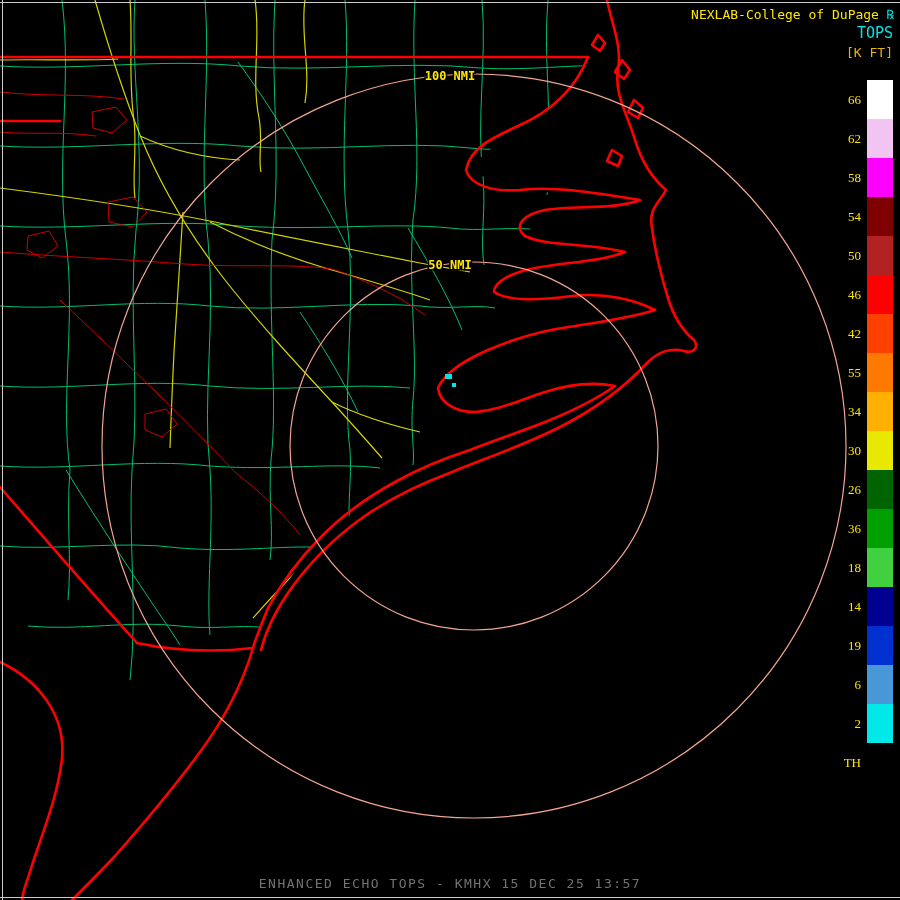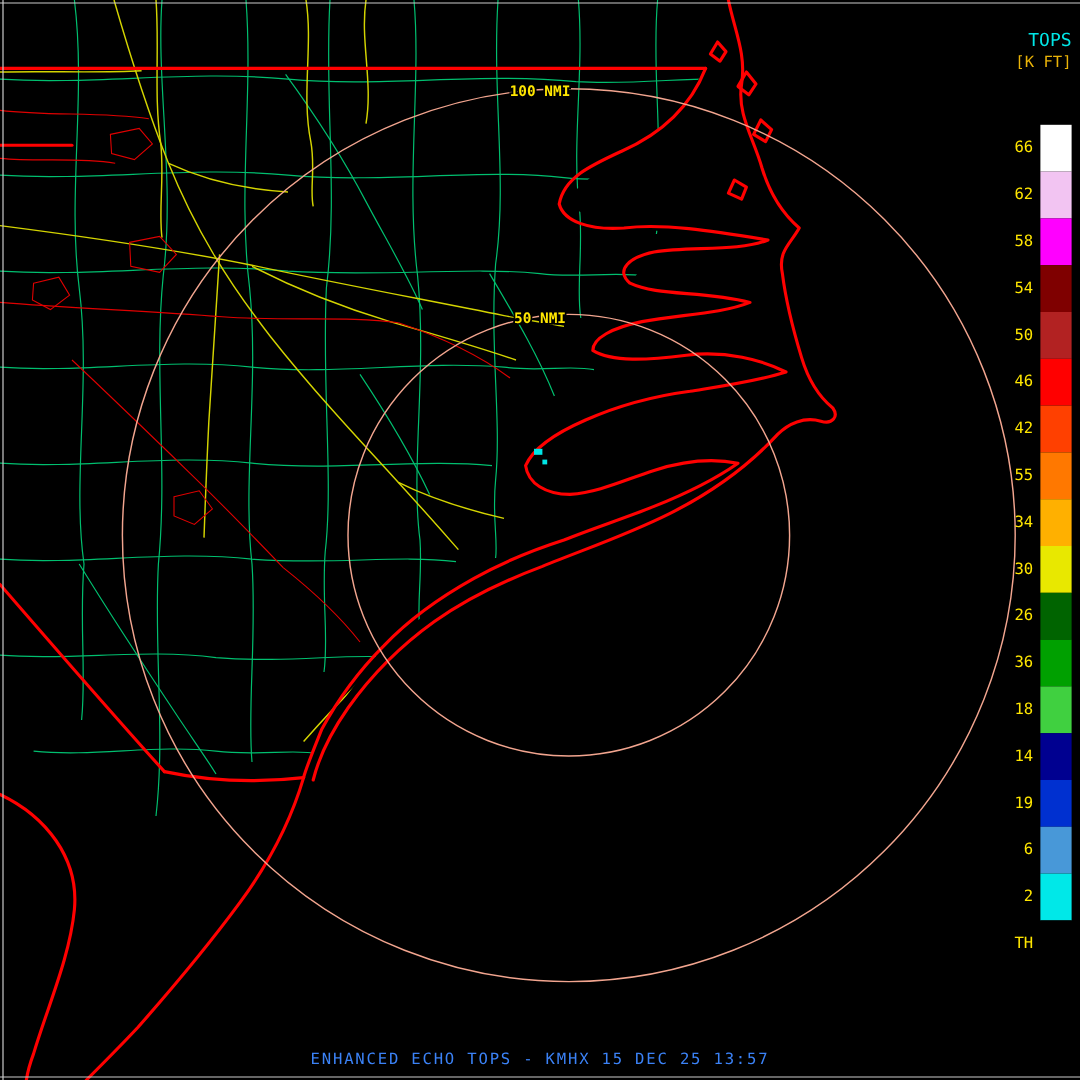--- a/index.html
+++ b/index.html
@@ -3,25 +3,25 @@
 <meta charset="utf-8">
 <style>
   html,body{margin:0;padding:0;background:#000;}
   .stage{position:relative;width:900px;height:900px;background:#000;overflow:hidden;
          font-family:"DejaVu Sans Mono", monospace;}
   .stage svg{position:absolute;inset:0;}
   .brand{position:absolute;top:5px;right:6px;color:#ffe600;font-size:13px;white-space:nowrap;}
   .brand-sym{color:#00e6e6;margin-left:7px;}
   .legend-title{position:absolute;top:24px;right:7px;color:#00e6e6;font-size:15px;}
   .legend-units{position:absolute;top:45px;right:7px;color:#eab308;font-size:13px;}
-  .legend{position:absolute;top:104px;right:7px;}
+  .legend{position:absolute;top:80px;right:7px;font-family:Liberation Serif, serif;}
   .legend-row{display:flex;align-items:center;height:39px;}
   .legend-label{width:30px;text-align:right;margin-right:6px;color:#ffe600;font-size:13px;}
   .legend-swatch{display:block;width:26px;height:39px;}
-  .footer{position:absolute;bottom:9px;left:0;width:100%;text-align:center;color:#3b82f6;
+  .footer{position:absolute;bottom:9px;left:0;width:100%;text-align:center;color:#737373;
           font-size:13px;letter-spacing:1.5px;white-space:nowrap;}
   .ring-label{font:bold 12px "DejaVu Sans Mono",monospace;fill:#ffe600;
               paint-order:stroke;stroke:#000;stroke-width:3px;text-anchor:middle;}
 </style>
 </head>
 <body>
 
 <div class="stage">
 
   <svg viewBox="0 0 900 900" width="900" height="900">
@@ -111,20 +111,23 @@
     <g stroke="#cccccc" stroke-width="1">
       <line x1="0" y1="2.5" x2="900" y2="2.5"></line>
       <line x1="0" y1="897.5" x2="900" y2="897.5"></line>
       <line x1="2.5" y1="0" x2="2.5" y2="900"></line>
     </g>
 
     <text class="ring-label" x="450" y="80">100 NMI</text>
     <text class="ring-label" x="450" y="269">50 NMI</text>
   </svg>
 
+  <div class="brand">
+    <span>NEXLAB-College of DuPage</span><span class="brand-sym">℞</span>
+  </div>
   <div class="legend-title">TOPS</div>
   <div class="legend-units">[K FT]</div>
 
   <div class="legend">
     <div>
         <div class="legend-row">
           <span class="legend-label">66</span>
           <span class="legend-swatch" style="background: rgb(255, 255, 255);"></span>
         </div>
         <div class="legend-row">

